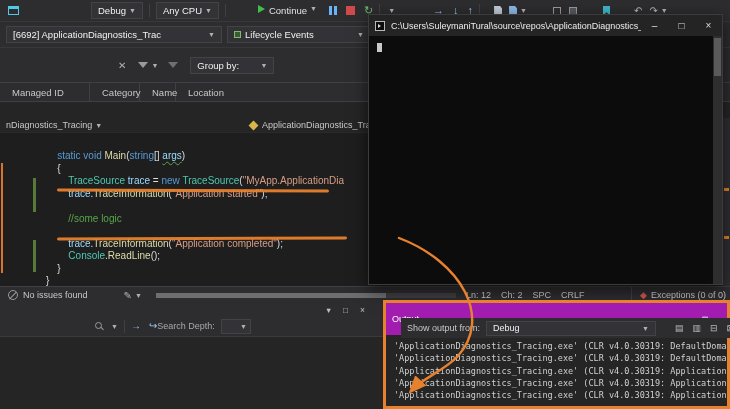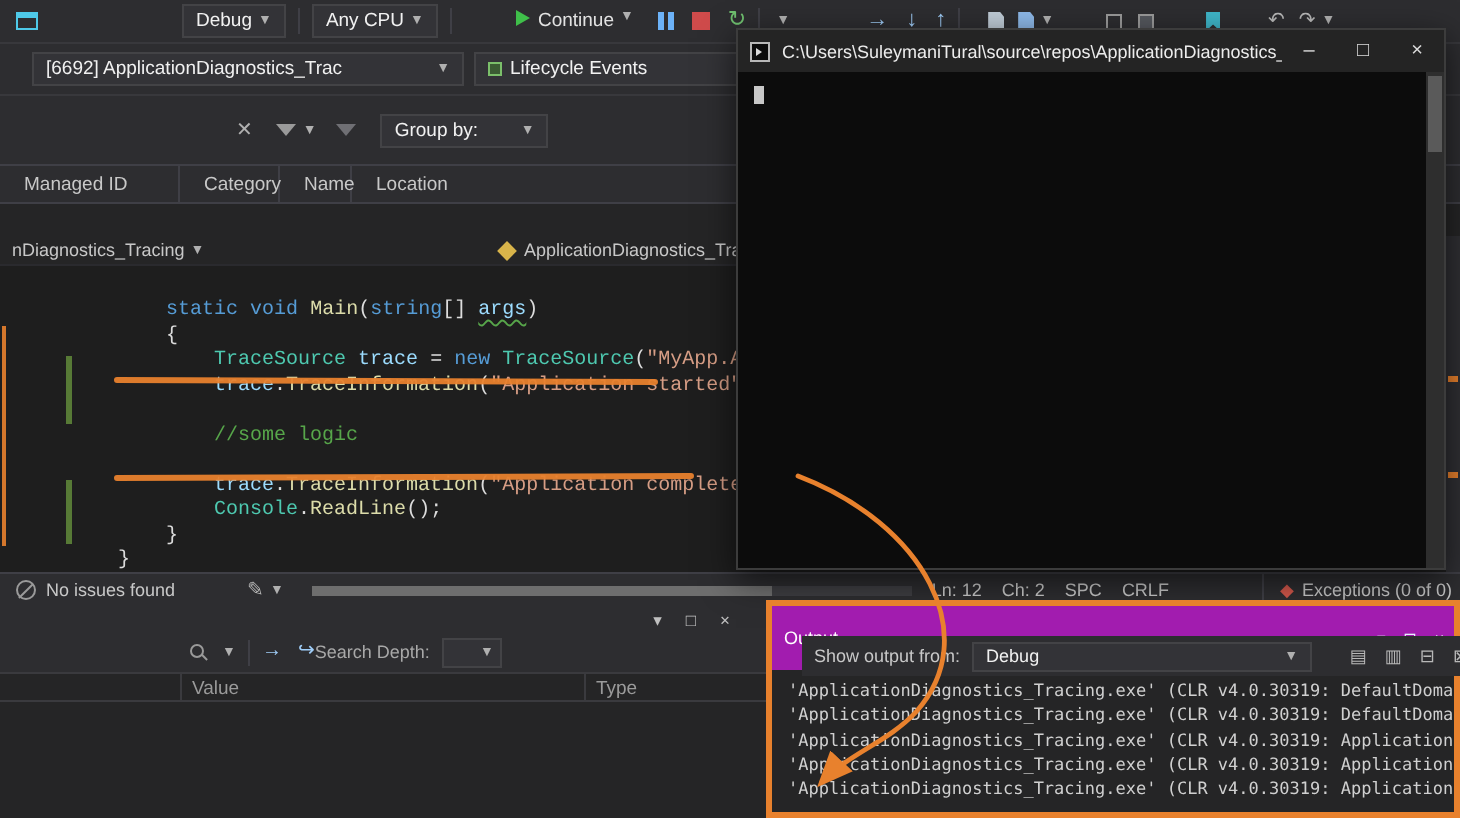--- a/index.html
+++ b/index.html
@@ -20,21 +20,21 @@
   .pausebars i{width:3px;height:9px;background:#6cb2f8;display:block}
   .stopsq{width:9px;height:9px;background:#cf4b4b;display:inline-block}
   .glyphbtn{color:#9fcdf8;font-size:11px;line-height:1;display:inline-block}
   .glyphgray{color:#b8b8b8;font-size:10px;line-height:1;display:inline-block}
   .doc{width:8px;height:10px;background:#bfcbd6;clip-path:polygon(0 0,70% 0,100% 30%,100% 100%,0 100%);display:inline-block}
   .sqicon{width:8px;height:8px;border:1px solid #9a9a9a;display:inline-block}
   .bookmark{width:7px;height:10px;background:#3fb6c9;clip-path:polygon(0 0,100% 0,100% 100%,50% 68%,0 100%);display:inline-block}
 
   
   .debugbar{left:0;top:22px;width:730px;height:26px;display:flex;align-items:center;background:#2d2d30;border-bottom:1px solid #38383c}
-  .proc-dd{margin-left:16px;width:216px;justify-content:space-between}
+  .proc-dd{margin-left:6px;width:216px;justify-content:space-between}
   .lc-dd{margin-left:5px;width:144px;justify-content:space-between}
   .lc-icon{width:7px;height:7px;border:1px solid #7bbf6a;background:#3b5c33;display:inline-block;margin-right:4px}
   .thread-lbl{margin-left:10px;color:#c8c8c8;font-size:9.5px}
 
   
   .cstb{left:0;top:50px;width:730px;height:30px;background:#2d2d30;display:flex;align-items:center}
   .closex{margin-left:118px;color:#b0b0b0;font-size:10px}
   .searchbox{margin-left:26px;width:100px;height:18px;background:#333337;border:1px solid #434346;display:flex;align-items:center;padding:0 4px;color:#8a8a8a;font-size:8.5px}
   .mag{position:relative;width:9px;height:9px;flex:0 0 auto;margin-right:4px}
   .mag::before{content:"";position:absolute;width:5px;height:5px;border:1.4px solid #9a9a9a;border-radius:50%;left:0;top:0}
@@ -49,21 +49,21 @@
 
   
   .editor{left:0;top:118px;width:730px;height:168px;background:#1e1e1e}
   .navbar{position:absolute;left:0;top:0;width:730px;height:15px;background:#252526;border-bottom:1px solid #2a2a2e;display:flex;align-items:center;font-size:9px;color:#c8c8c8}
   .nav-left{margin-left:6px;display:inline-flex;align-items:center}
   .nav-right{position:absolute;left:250px;display:inline-flex;align-items:center}
   .class-icon{width:7px;height:7px;background:#d8b44a;transform:rotate(45deg);margin-right:5px}
   .codearea{position:absolute;left:0;top:15px;width:730px;height:153px}
   .annot-vline{position:absolute;left:1px;top:30px;width:2px;height:110px;background:#e8812d;opacity:.9}
   .changebar{position:absolute;left:33px;width:3px;background:#577a36}
-  #code-lines{position:absolute;left:35px;top:17px;font-family:Liberation Mono, monospace;font-size:10px;color:#dcdcdc}
+  #code-lines{position:absolute;left:35px;top:17px;font-family:Liberation Sans, sans-serif;font-size:10px;color:#dcdcdc}
   .code-line{height:12.5px;line-height:12.5px;white-space:pre}
   .tok-k{color:#569cd6}.tok-t{color:#4ec9b0}.tok-m{color:#dcdcaa}.tok-s{color:#d69d85}
   .tok-c{color:#57a64a}.tok-v{color:#9cdcfe}.tok-p{color:#dcdcdc}
   .tok-a{color:#9cdcfe;text-decoration:underline wavy #57a64a 1px;text-underline-offset:2px}
   .edscroll{left:723px;top:118px;width:7px;height:168px;background:#2f2f33}
   .edscroll .mark{position:absolute;left:1px;width:5px;height:3px;background:#e8812d}
 
   
   .statusbar{left:0;top:286px;width:730px;height:17px;background:#2d2d30;border-top:1px solid #3f3f46;display:flex;align-items:center;font-size:9px;color:#c8c8c8}
   .noissue{position:relative;width:10px;height:10px;border:1px solid #9a9a9a;border-radius:50%;margin-left:8px;flex:0 0 auto}
@@ -255,26 +255,20 @@
       <span class="mag" style="margin-left:95px"></span>
       <span class="caret">▼</span>
       <span class="vsep"></span>
       <span class="glyphbtn" style="font-size:10px">→</span>
       <span class="glyphbtn" style="font-size:10px;margin-left:8px">↪</span>
       <span style="">Search Depth:</span>
       <span class="spinbox">
         <span class="caret">▼</span>
       </span>
     </div>
-    <div class="wp-colhead">
-      <span class="wp-colsep" style="left:90px"></span>
-      <span class="wp-colsep" style="left:292px"></span>
-      <span style="position:absolute;left:96px;top:2px">Value</span>
-      <span style="position:absolute;left:298px;top:2px">Type</span>
-    </div>
   </div>
 
   <div class="abs consolewin">
     <div class="con-title">
       <span class="con-icon"></span>
       <span class="con-path">C:\Users\SuleymaniTural\source\repos\ApplicationDiagnostics_Trac...</span>
       <span class="con-btn">–</span>
       <span class="con-btn">□</span>
       <span class="con-btn">×</span>
     </div>

